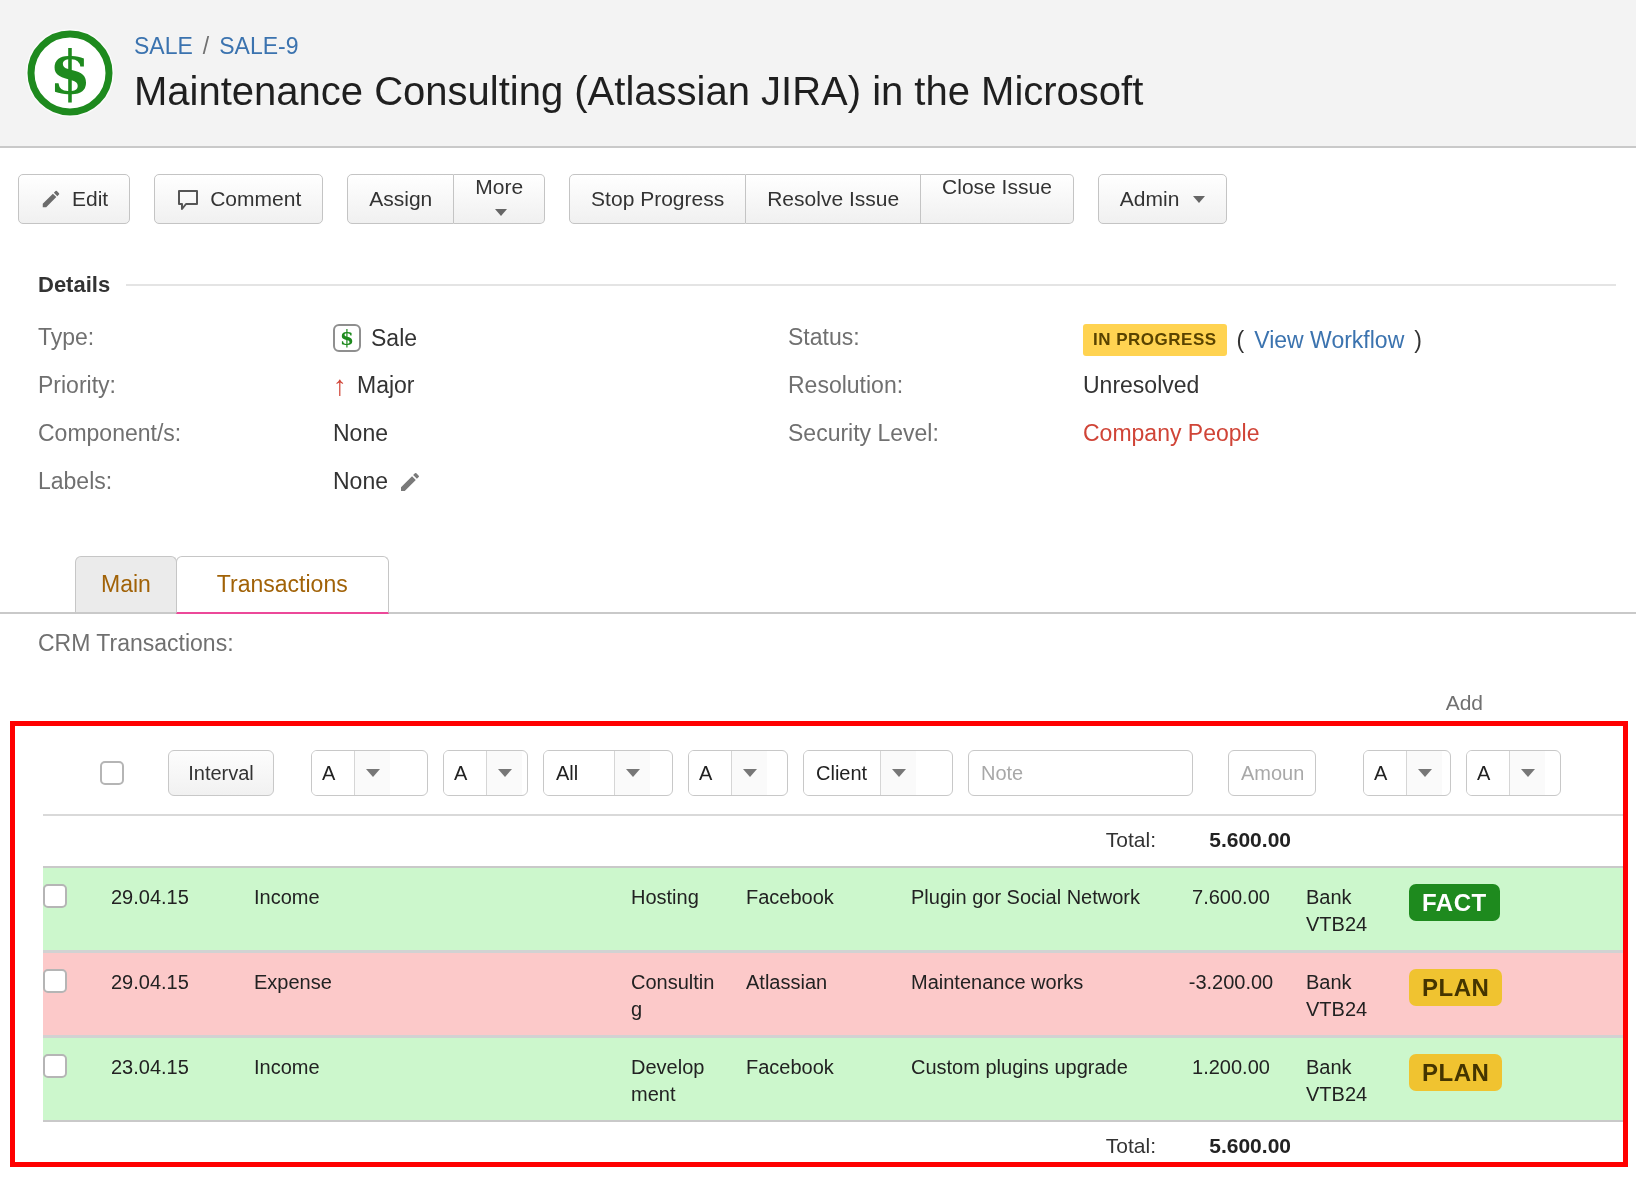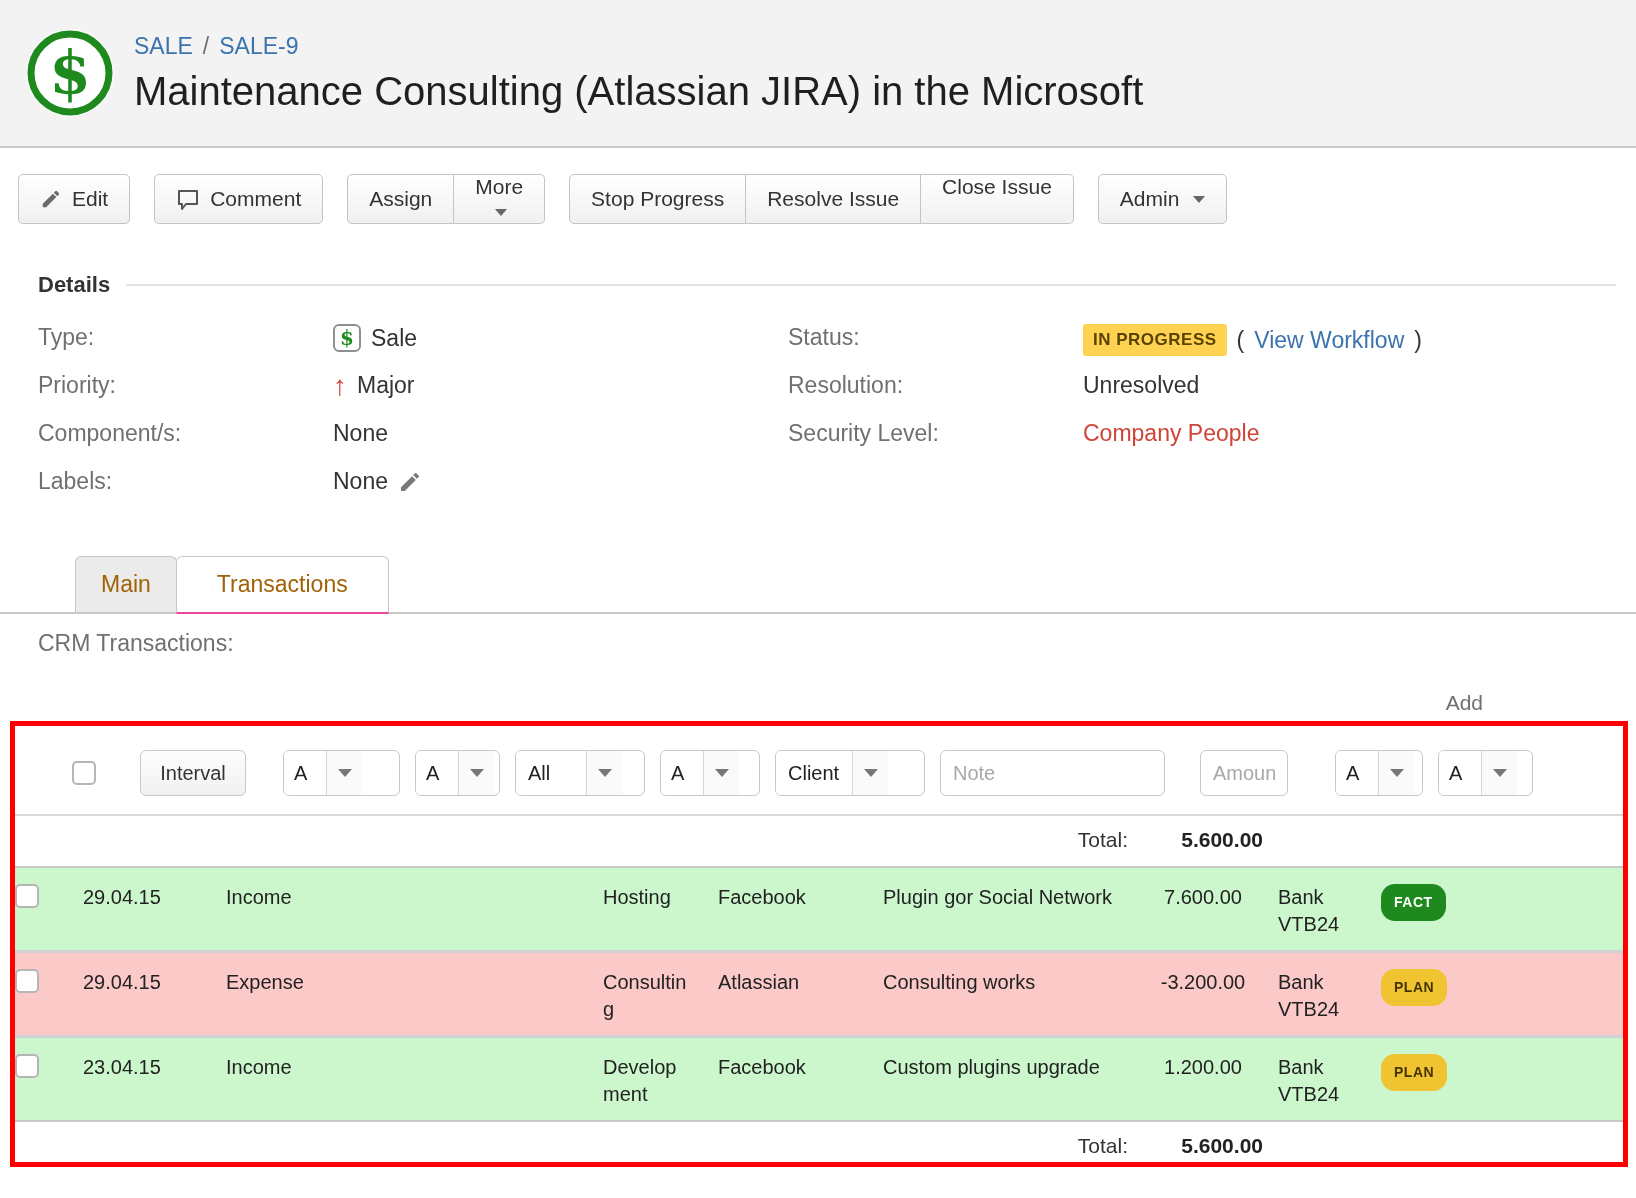--- a/index.html
+++ b/index.html
@@ -64,21 +64,21 @@
     border-bottom: 2px solid #c9c9c9; border-radius: 6px 6px 0 0; margin-right: -1px;
     margin-bottom: -2px; cursor: pointer; color: #a16207;
   }
   .tab.active { background: #fff; border-bottom: 2px solid #ec4899; padding: 14px 40px; }
 
   .crm-label { margin: 16px 0 0 38px; font-size: 23px; color: #707070; }
   .add-row { text-align: right; margin: 34px 153px 6px 0; }
   .add-link { font-size: 21px; color: #707070; text-decoration: none; cursor: pointer; }
 
   
-  .red-box { margin: 0 8px 0 10px; border: 5px solid var(--annotation-red); height: 446px; background: #fff; }
+  .red-box { margin: 0 8px 0 10px; border: 5px solid var(--annotation-red); height: 446px; background: #fff; padding-left: 28px; }
 
   .t-grid {
     display: grid;
     grid-template-columns: 53px 128px 117px 85px 130px 100px 150px 245px 120px 88px 95px;
     column-gap: 15px; padding-left: 57px; align-items: start;
   }
   .filter-row { padding-top: 24px; padding-bottom: 18px; align-items: center; }
   .t-body { border-top: 2px solid #d9d9d9; }
 
   .cb {
@@ -111,21 +111,21 @@
 
   .data-row { padding: 16px 0 12px; min-height: 84px; font-size: 20px; line-height: 27px; color: #222; }
   .data-row.income { background: var(--income-row-bg); }
   .data-row.expense { background: var(--expense-row-bg); }
   .data-row.first { border-top: 2px solid #c9c9c9; }
   .data-row + .data-row { border-top: 3px solid #d2d2d2; }
   .cell-category { width: 85px; word-break: break-all; }
   .cell-amount { text-align: center; }
   .cell-account { width: 88px; }
   .badge {
-    display: inline-block; font-size: 14px; font-weight: bold; padding: 5px 13px; border-radius: 14px; letter-spacing: .5px;
+    display: inline-block; font-size: 24px; font-weight: bold; padding: 5px 13px; border-radius: 7px; letter-spacing: .5px;
   }
   .badge.fact { background: var(--fact-badge-bg); color: var(--fact-badge-text); }
   .badge.plan { background: var(--plan-badge-bg); color: var(--plan-badge-text); }
 </style>
 </head>
 <body>
 
 <div class="header-band">
   <svg class="avatar" viewBox="0 0 96 96">
     <circle cx="48" cy="48" r="44" fill="#fbfbfb"></circle>
@@ -327,21 +327,21 @@
     </div>
 
     <div class="t-grid data-row expense">
       <span class="cb"></span>
       <span class="cell-date">29.04.15</span>
       <span class="cell-type">Expense</span>
       <span></span>
         <span></span>
       <span class="cell-category">Consulting</span>
       <span class="cell-client">Atlassian</span>
-      <span class="cell-note">Consulting works</span>
+      <span class="cell-note">Maintenance works</span>
       <span class="cell-amount">-3.200.00</span>
       <span class="cell-account">Bank VTB24</span>
       <span><span class="badge plan">PLAN</span></span>
     </div>
 
     <div class="t-grid data-row income">
       <span class="cb"></span>
       <span class="cell-date">23.04.15</span>
       <span class="cell-type">Income</span>
       <span></span>

